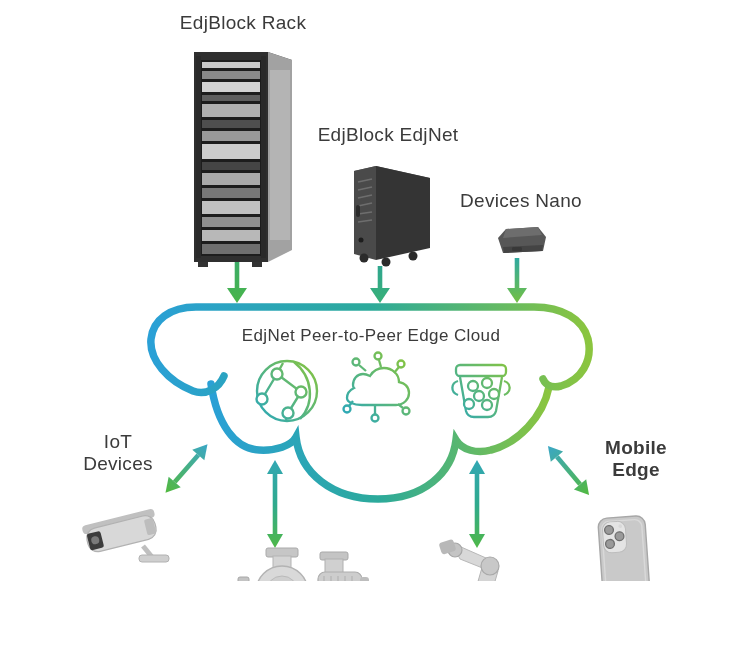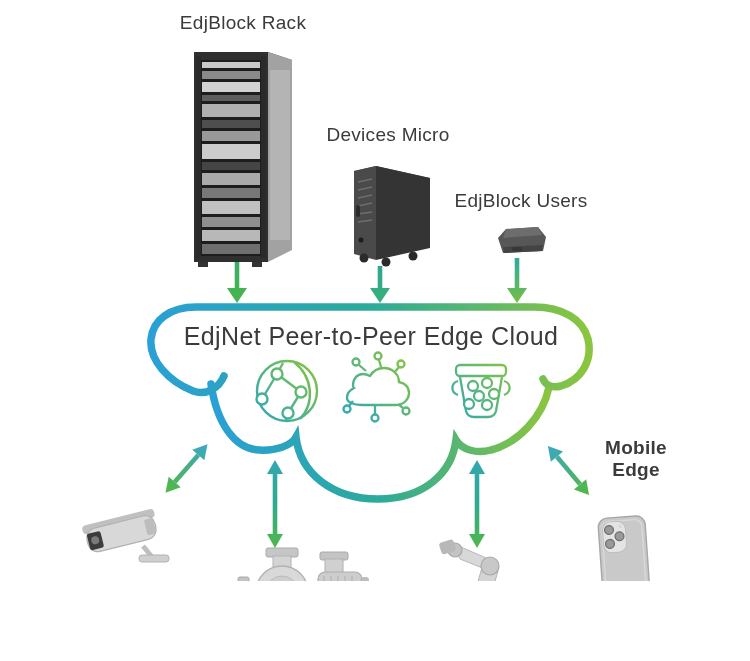--- a/index.html
+++ b/index.html
@@ -5,21 +5,21 @@
   html,body{margin:0;padding:0;background:#ffffff;}
   .canvas{
     position:relative;width:750px;height:581px;background:#ffffff;overflow:hidden;
     font-family:"Liberation Sans","DejaVu Sans",sans-serif;color:#3b3b3b;
   }
   .diagram-svg{position:absolute;left:0;top:0;}
   .lbl{
     position:absolute;transform:translateX(-50%);text-align:center;
     font-size:19px;letter-spacing:.3px;color:#3b3b3b;white-space:nowrap;line-height:22px;
   }
-  .cloud-title{font-size:25px;letter-spacing:.4px;}
+  .cloud-title{font-size:17px;letter-spacing:.4px;}
 </style>
 </head>
 <body>
 
 <div class="canvas">
 
   <svg class="diagram-svg" width="750" height="661" viewBox="0 0 750 661">
     <defs>
       <linearGradient id="cloudGrad" x1="0" y1="0" x2="1" y2="0">
         <stop offset="0" stop-color="#2aa0d6"></stop>
@@ -259,25 +259,29 @@
         <circle cx="611.5" cy="529" r="4.4" fill="#9a9a9a" stroke="#6e6e6e" stroke-width="1.3"></circle>
         <circle cx="611.5" cy="543" r="4.4" fill="#9a9a9a" stroke="#6e6e6e" stroke-width="1.3"></circle>
         <circle cx="621.5" cy="536" r="4.4" fill="#9a9a9a" stroke="#6e6e6e" stroke-width="1.3"></circle>
         <circle cx="623" cy="526" r="1.8" fill="#d8d8d8"></circle>
       </g>
     </g>
   </svg>
 
   <div class="lbl" style="left:243px;top:12px;">EdjBlock Rack</div>
 
-  <div class="lbl" style="left:388px;top:124px;">Devices Micro</div>
-
-  <div class="lbl" style="left:521px;top:190px;">EdjBlock Users</div>
+  <div class="lbl" style="left:388px;top:124px;">EdjBlock EdjNet</div>
+
+  <div class="lbl" style="left:521px;top:190px;">Devices Nano</div>
 
   <div class="lbl cloud-title" style="left:371px;top:325px;">EdjNet Peer-to-Peer Edge Cloud</div>
 
+  <div class="lbl" style="left:118px;top:431px;">
+    <span>IoT</span><br>
+    <span>Devices</span>
+  </div>
 
   <div class="lbl" style="left:636px;top:437px;font-weight:bold;">
     <span>Mobile</span><br>
     <span>Edge</span>
   </div>
 
 </div>
 
 </body></html>

